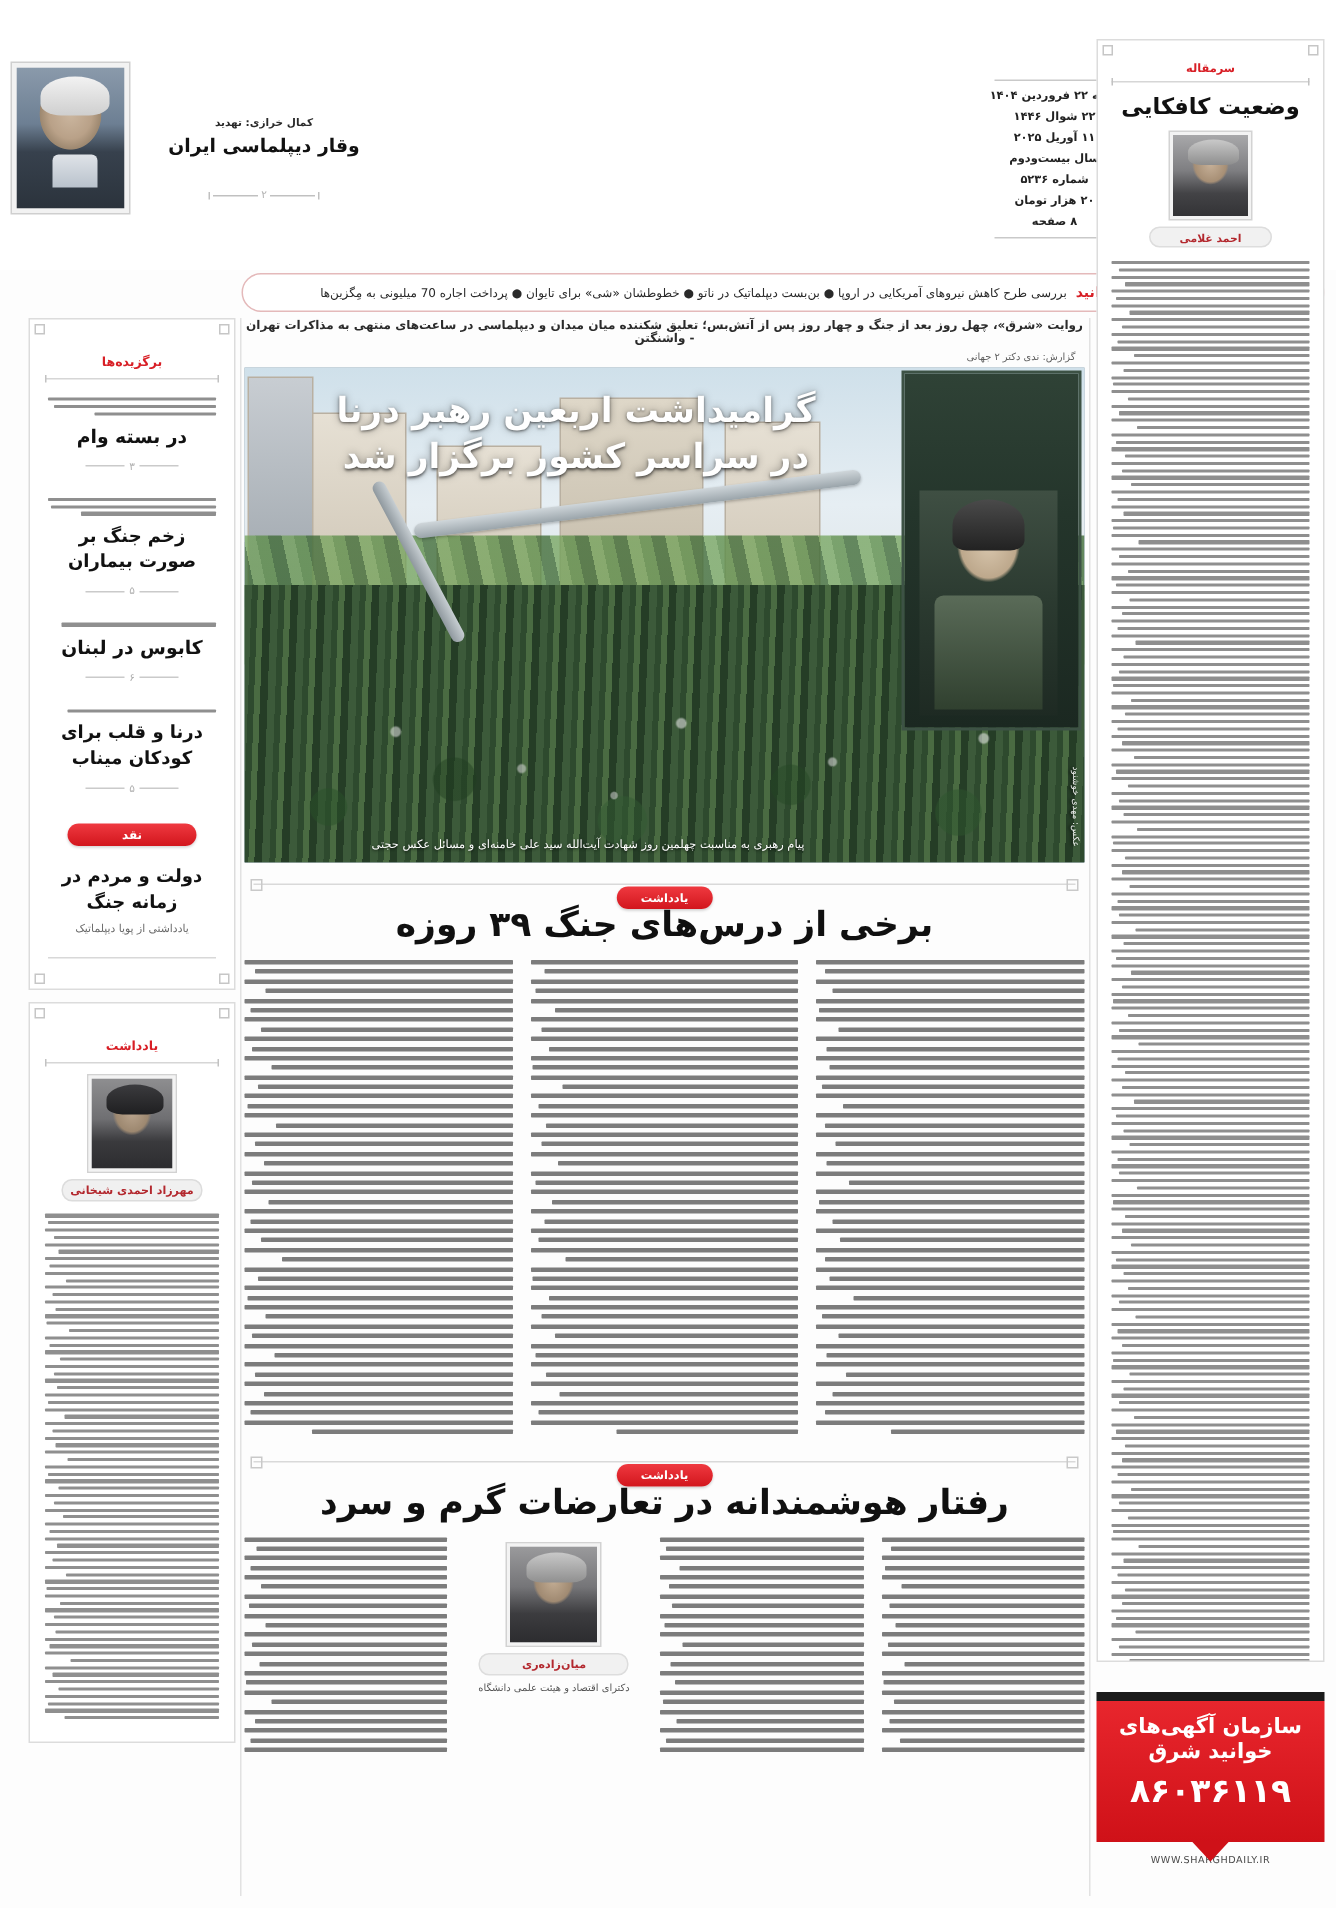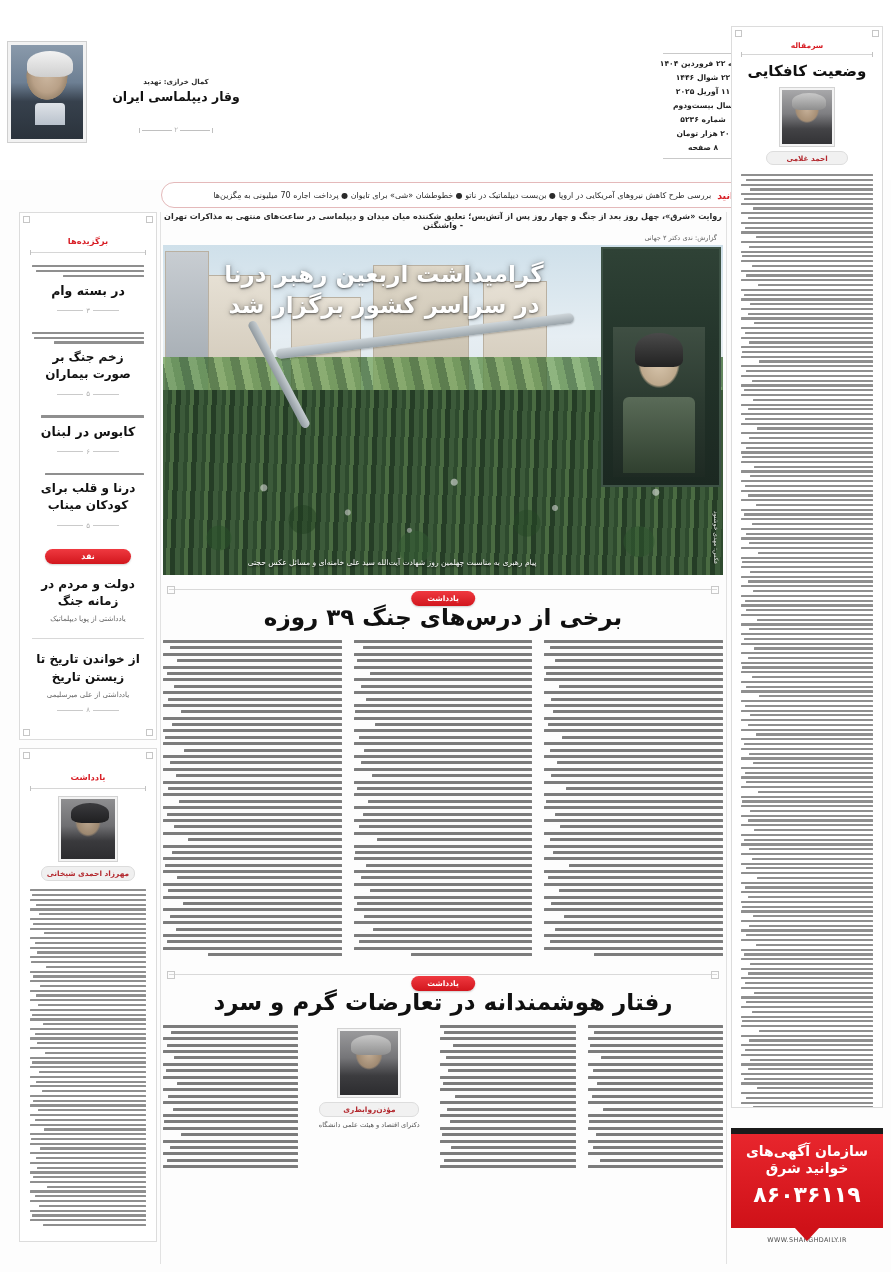--- a/index.html
+++ b/index.html
@@ -685,29 +685,20 @@
 
       <div class="badge-red">نقد</div>
 
       <div class="sb-item">
         <div class="sb-title two">دولت و مردم در زمانه جنگ</div>
         <div class="sb-byline">یادداشتی از پویا دیپلماتیک</div>
       </div>
 
       <div class="sb-divider"></div>
 
-      <div class="sb-item">
-        <div class="sb-title two">از خواندن تاریخ تا زیستن تاریخ</div>
-        <div class="sb-byline">یادداشتی از علی میرسلیمی</div>
-        <div class="sb-sep">
-          <span class="bar"></span>
-          <span class="num">۸</span>
-          <span class="bar"></span>
-        </div>
-      </div>
     </div>
 
     <div class="panel">
       <span class="corner tl"></span>
         <span class="corner tr"></span>
 
       <div class="panel-head">
         <div class="lbl">یادداشت</div>
         <div class="hr"></div>
       </div>
@@ -1057,21 +1048,21 @@
         <span style="width:97%"></span>
           <span style="width:100%"></span>
 
       </div>
 
       <div class="col-photo">
         <div class="art-author-photo">
           <div class="face"></div>
             <div class="hair" style="background:linear-gradient(180deg,#c8c8c8,#909090);"></div>
         </div>
-        <div class="art-author-name">مؤذن‌روابط‌ری</div>
+        <div class="art-author-name">میان‌زاده‌ری</div>
         <div class="art-author-role">دکترای اقتصاد و هیئت علمی دانشگاه</div>
       </div>
 
       <div class="col ftext">
         <span style="width:100%"></span>
           <span style="width:94%"></span>
           <span style="width:100%"></span>
         <span style="width:97%"></span>
           <span style="width:100%"></span>
           <span style="width:92%"></span>

